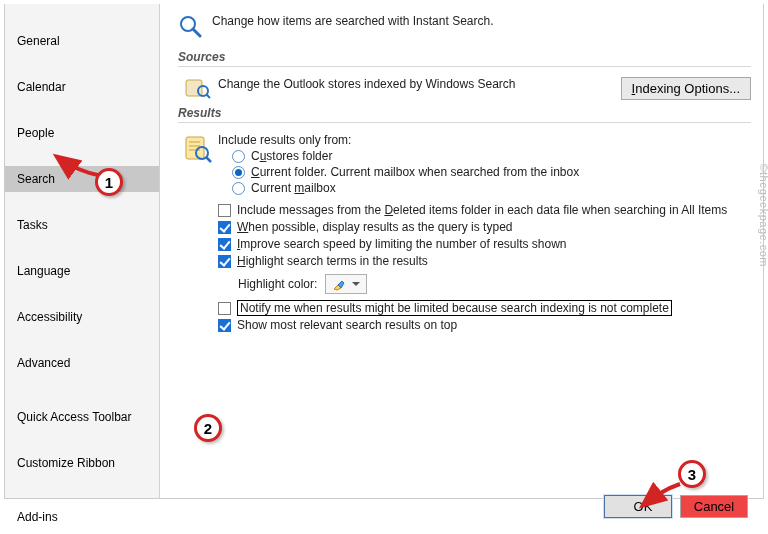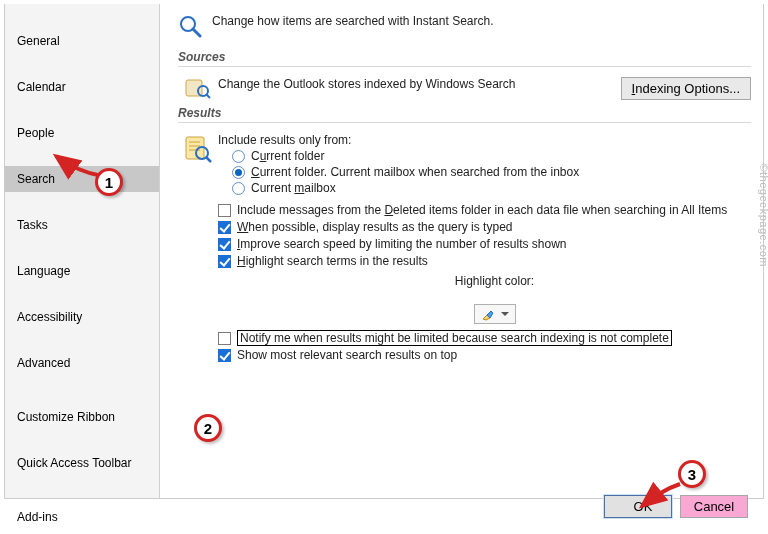--- a/index.html
+++ b/index.html
@@ -144,23 +144,22 @@
     width: 4px; height: 8px;
     border: solid #fff;
     border-width: 0 2px 2px 0;
     transform: rotate(40deg);
   }
   .checklist { margin-left: 0; margin-top: 8px; }
   .checklist .opt { margin: 3px 0; }
   .highlight-row {
     display: flex;
     align-items: center;
-    gap: 16px;
+    gap: 8px;
     margin: 6px 0 6px 20px;
-    flex-direction: column;
   }
   .color-picker {
     border: 1px solid #b0b0b0;
     background: #f7f7f7;
     padding: 2px 6px;
     display: flex;
     align-items: center;
     gap: 6px;
   }
   .color-picker .pen {
@@ -181,21 +180,21 @@
   .bottom-buttons {
     position: absolute;
     right: 20px;
     bottom: 16px;
     display: flex;
     gap: 8px;
   }
   .bottom-buttons .btn {
     width: 68px;
     text-align: center;
-    background: #f9a8d4;
+    background: #ef4444;
   }
   .bottom-buttons .btn.ok {
     border: 1px solid #4a6fa5;
     outline: 1px solid #cfe0f5;
     background: #e1e1e1;
     padding-left: 20px;
   }
   .u { text-decoration: underline; }
   
   .watermark {
@@ -241,22 +240,22 @@
   <div class="sidebar">
     <div class="side-item">General</div>
     <div class="side-item">Calendar</div>
     <div class="side-item">People</div>
     <div class="side-item selected">Search</div>
     <div class="side-item">Tasks</div>
     <div class="side-item">Language</div>
     <div class="side-item">Accessibility</div>
     <div class="side-item">Advanced</div>
     <div class="side-sep"></div>
+    <div class="side-item">Quick Access Toolbar</div>
     <div class="side-item">Customize Ribbon</div>
-    <div class="side-item">Quick Access Toolbar</div>
     <div class="side-sep"></div>
     <div class="side-item">Add-ins</div>
     <div class="side-item">Trust Center</div>
   </div>
 
   <div class="main">
 
     <div class="header-row">
       <span class="big-icon">
         <svg class="svg-icon" width="24" height="24" viewBox="0 0 24 24">
@@ -295,21 +294,21 @@
           <line x1="5" y1="15" x2="16" y2="15" stroke="#caa33e"></line>
           <circle cx="18" cy="18" r="6" fill="none" stroke="#2a6fc2" stroke-width="2"></circle>
           <line x1="22" y1="22" x2="27" y2="27" stroke="#2a6fc2" stroke-width="2.5"></line>
         </svg>
       </div>
       <div class="results-body">
         <div>Include results only from:</div>
         <div class="radio-group">
           <div class="opt">
             <span class="radio"></span>
-            <span><span>C</span><span class="u">u</span><span>rrent folder</span></span>
+            <span><span>C</span><span class="u">u</span><span>stores folder</span></span>
           </div>
           <div class="opt">
             <span class="radio selected"></span>
             <span><span></span><span class="u">C</span><span>urrent folder. Current mailbox when searched from the inbox</span></span>
           </div>
           <div class="opt">
             <span class="radio"></span>
             <span><span>Current </span><span class="u">m</span><span>ailbox</span></span>
           </div>
         </div>

